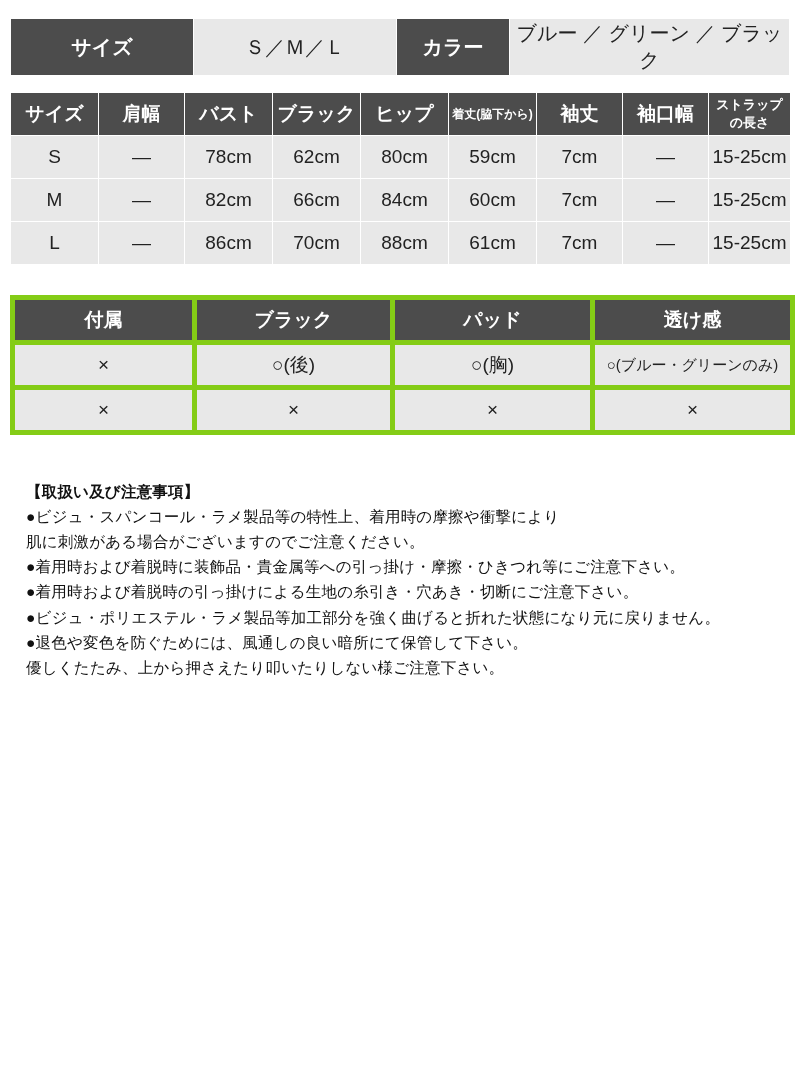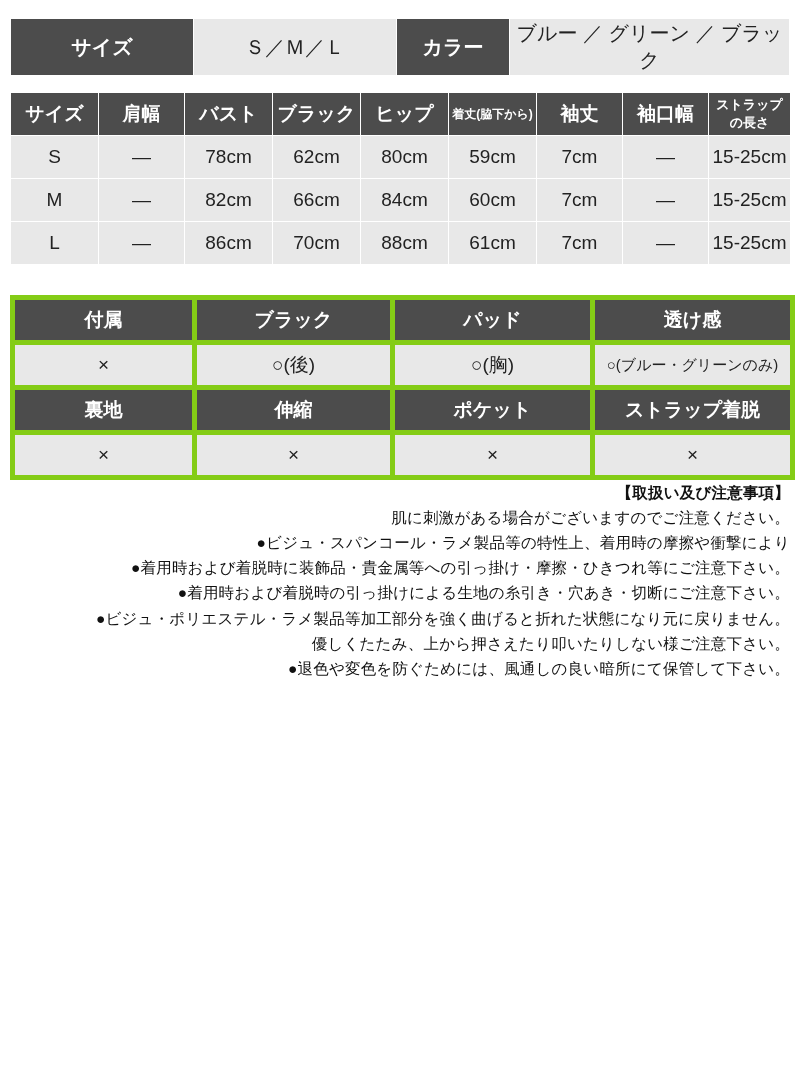--- a/index.html
+++ b/index.html
@@ -97,26 +97,26 @@
   .feat-table td {
     background: #e8e8e8;
     color: #222222;
   }
   .feat-table td.tight {
     font-size: 15px;
   }
 
   
   .notes {
+    margin-top: 44px;
     padding-left: 16px;
     font-size: 15.5px;
     line-height: 1.62;
     color: #111111;
     letter-spacing: 0.2px;
-    text-align: right;
   }
   .notes .note-line {
     white-space: nowrap;
   }
   .notes .note-title {
     font-weight: bold;
   }
 </style>
 </head>
 <body>
@@ -210,38 +210,32 @@
         <th>パッド</th>
         <th>透け感</th>
       </tr>
       <tr>
         <td>×</td>
         <td>○(後)</td>
         <td>○(胸)</td>
         <td class="tight">○(ブルー・グリーンのみ)</td>
       </tr>
       <tr>
-        <th>裏地</th>
-        <th>伸縮</th>
-        <th>ポケット</th>
-        <th>ストラップ着脱</th>
-      </tr>
-      <tr>
         <td>×</td>
         <td>×</td>
         <td>×</td>
         <td>×</td>
       </tr>
     </tbody>
   </table>
 
   <div class="notes">
     <div class="note-line note-title">【取扱い及び注意事項】</div>
+    <div class="note-line">●ビジュ・スパンコール・ラメ製品等の特性上、着用時の摩擦や衝撃により</div>
     <div class="note-line">肌に刺激がある場合がございますのでご注意ください。</div>
-    <div class="note-line">●ビジュ・スパンコール・ラメ製品等の特性上、着用時の摩擦や衝撃により</div>
     <div class="note-line">●着用時および着脱時に装飾品・貴金属等への引っ掛け・摩擦・ひきつれ等にご注意下さい。</div>
     <div class="note-line">●着用時および着脱時の引っ掛けによる生地の糸引き・穴あき・切断にご注意下さい。</div>
     <div class="note-line">●ビジュ・ポリエステル・ラメ製品等加工部分を強く曲げると折れた状態になり元に戻りません。</div>
+    <div class="note-line">●退色や変色を防ぐためには、風通しの良い暗所にて保管して下さい。</div>
     <div class="note-line">優しくたたみ、上から押さえたり叩いたりしない様ご注意下さい。</div>
-    <div class="note-line">●退色や変色を防ぐためには、風通しの良い暗所にて保管して下さい。</div>
   </div>
 
 </div>
 
 </body></html>

